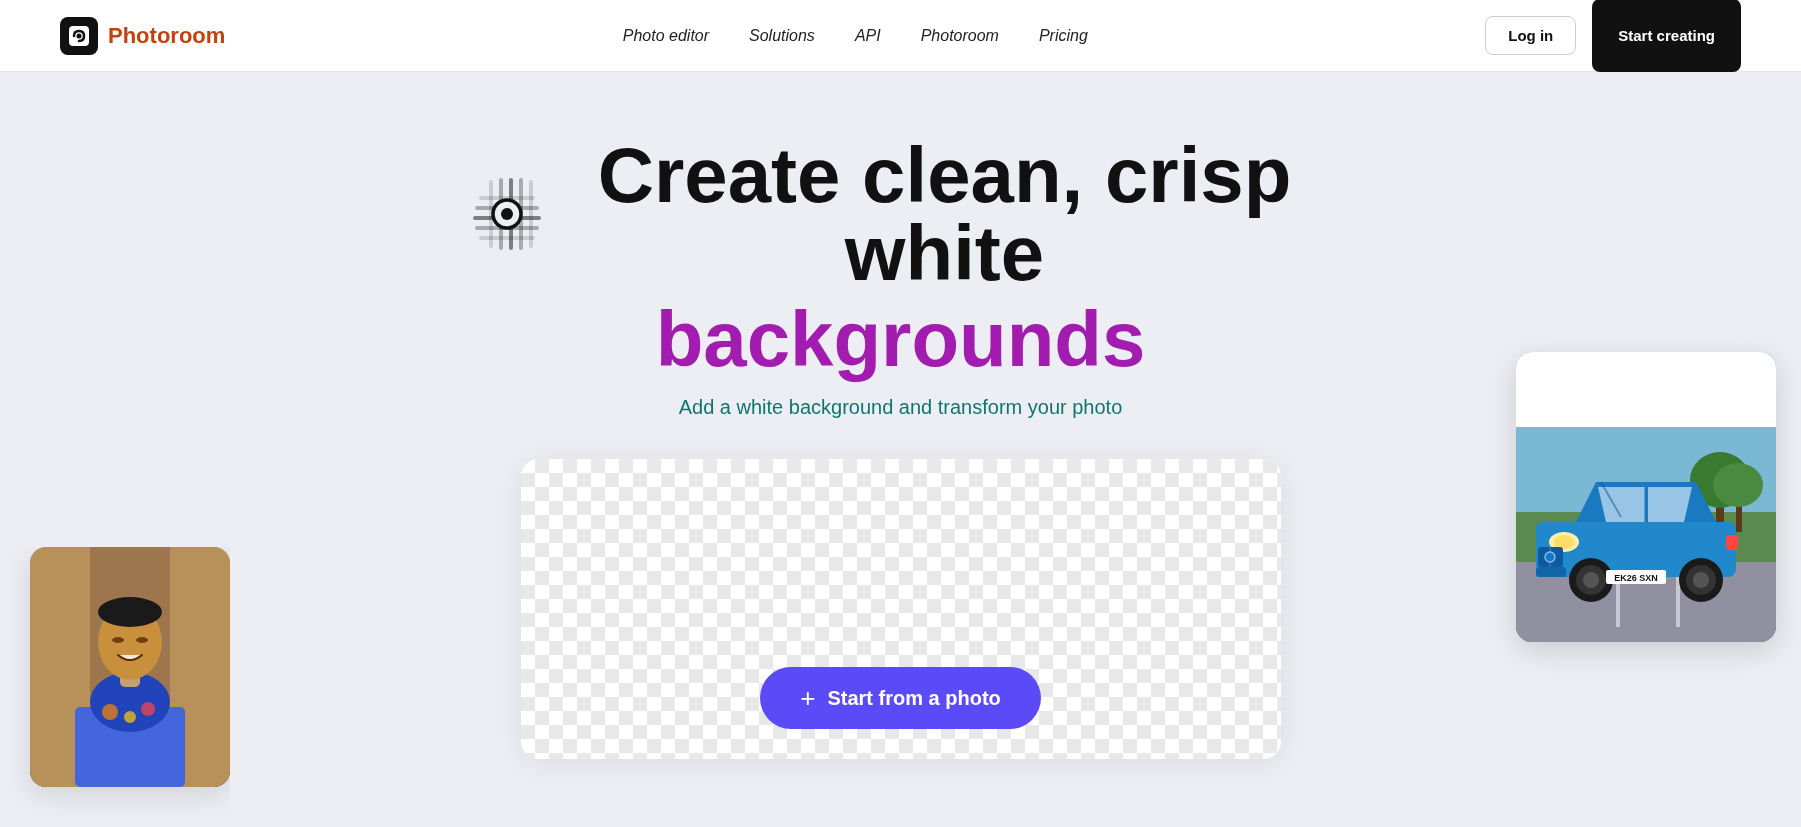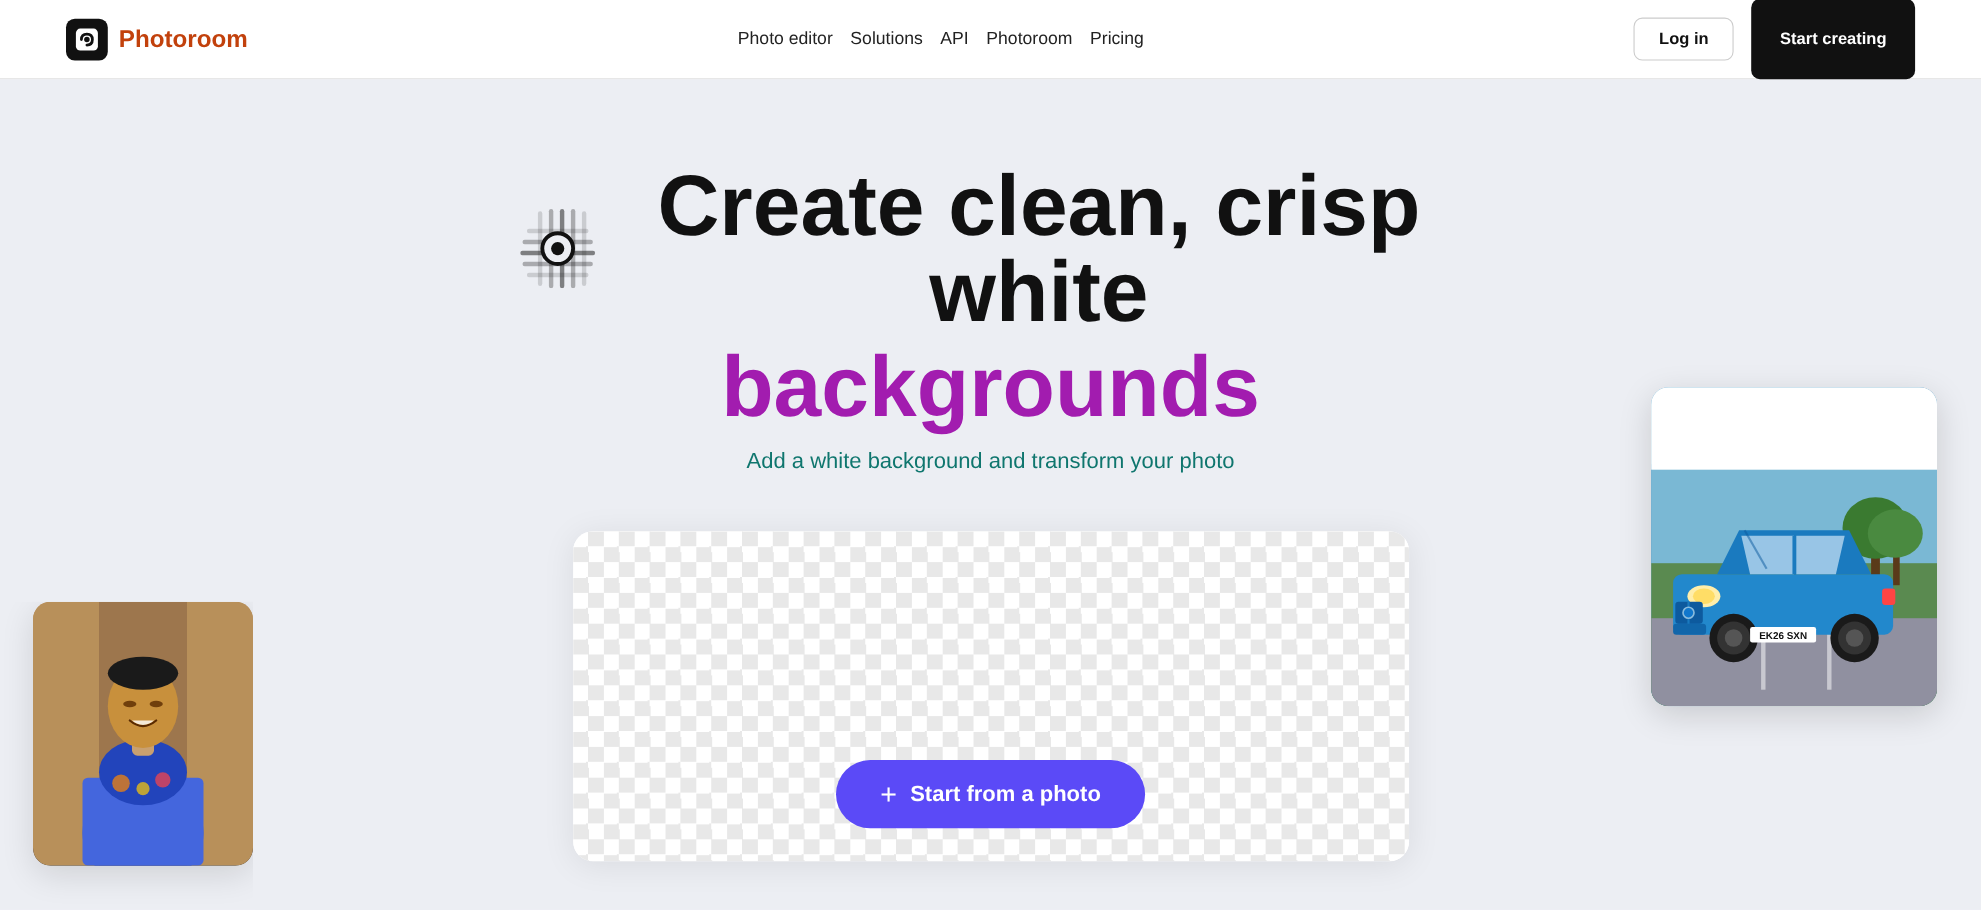--- a/index.html
+++ b/index.html
@@ -38,22 +38,23 @@
       flex-shrink: 0;
     }
     .logo-text {
       font-size: 22px;
       font-weight: 700;
       color: #c2410c;
     }
     .nav-links {
       display: flex;
       align-items: center;
-      gap: 16px;
+      gap: 40px;
       list-style: none;
+      font-style: italic;
     }
     .nav-links li a {
       text-decoration: none;
       color: #222;
       font-size: 16px;
       font-weight: 500;
     }
     .nav-actions {
       display: flex;
       align-items: center;
@@ -173,21 +174,21 @@
       left: 0;
       bottom: 0;
       width: 230px;
       height: 280px;
       z-index: 1;
       overflow: hidden;
     }
 
     .side-image-right {
       position: absolute;
-      right: 40px;
+      right: 25px;
       top: 280px;
       width: 260px;
       height: 290px;
       z-index: 1;
       border-radius: 16px;
       overflow: hidden;
       box-shadow: 0 8px 30px rgba(0,0,0,0.15);
     }
 
     
@@ -230,21 +231,21 @@
       left: 0;
       right: 0;
       height: 70px;
       background: #fff;
       border-radius: 16px 16px 0 0;
     }
 
     .title-block {
       text-align: center;
       max-width: 860px;
-      margin: 16px auto;
+      margin: 4px auto;
     }
   </style>
 </head>
 <body>
 
 <nav>
   <div class="nav-logo">
     <div class="logo-icon">
       <svg width="22" height="22" viewBox="0 0 22 22" fill="none">
         <rect x="1" y="1" width="20" height="20" rx="4" fill="white"></rect>

